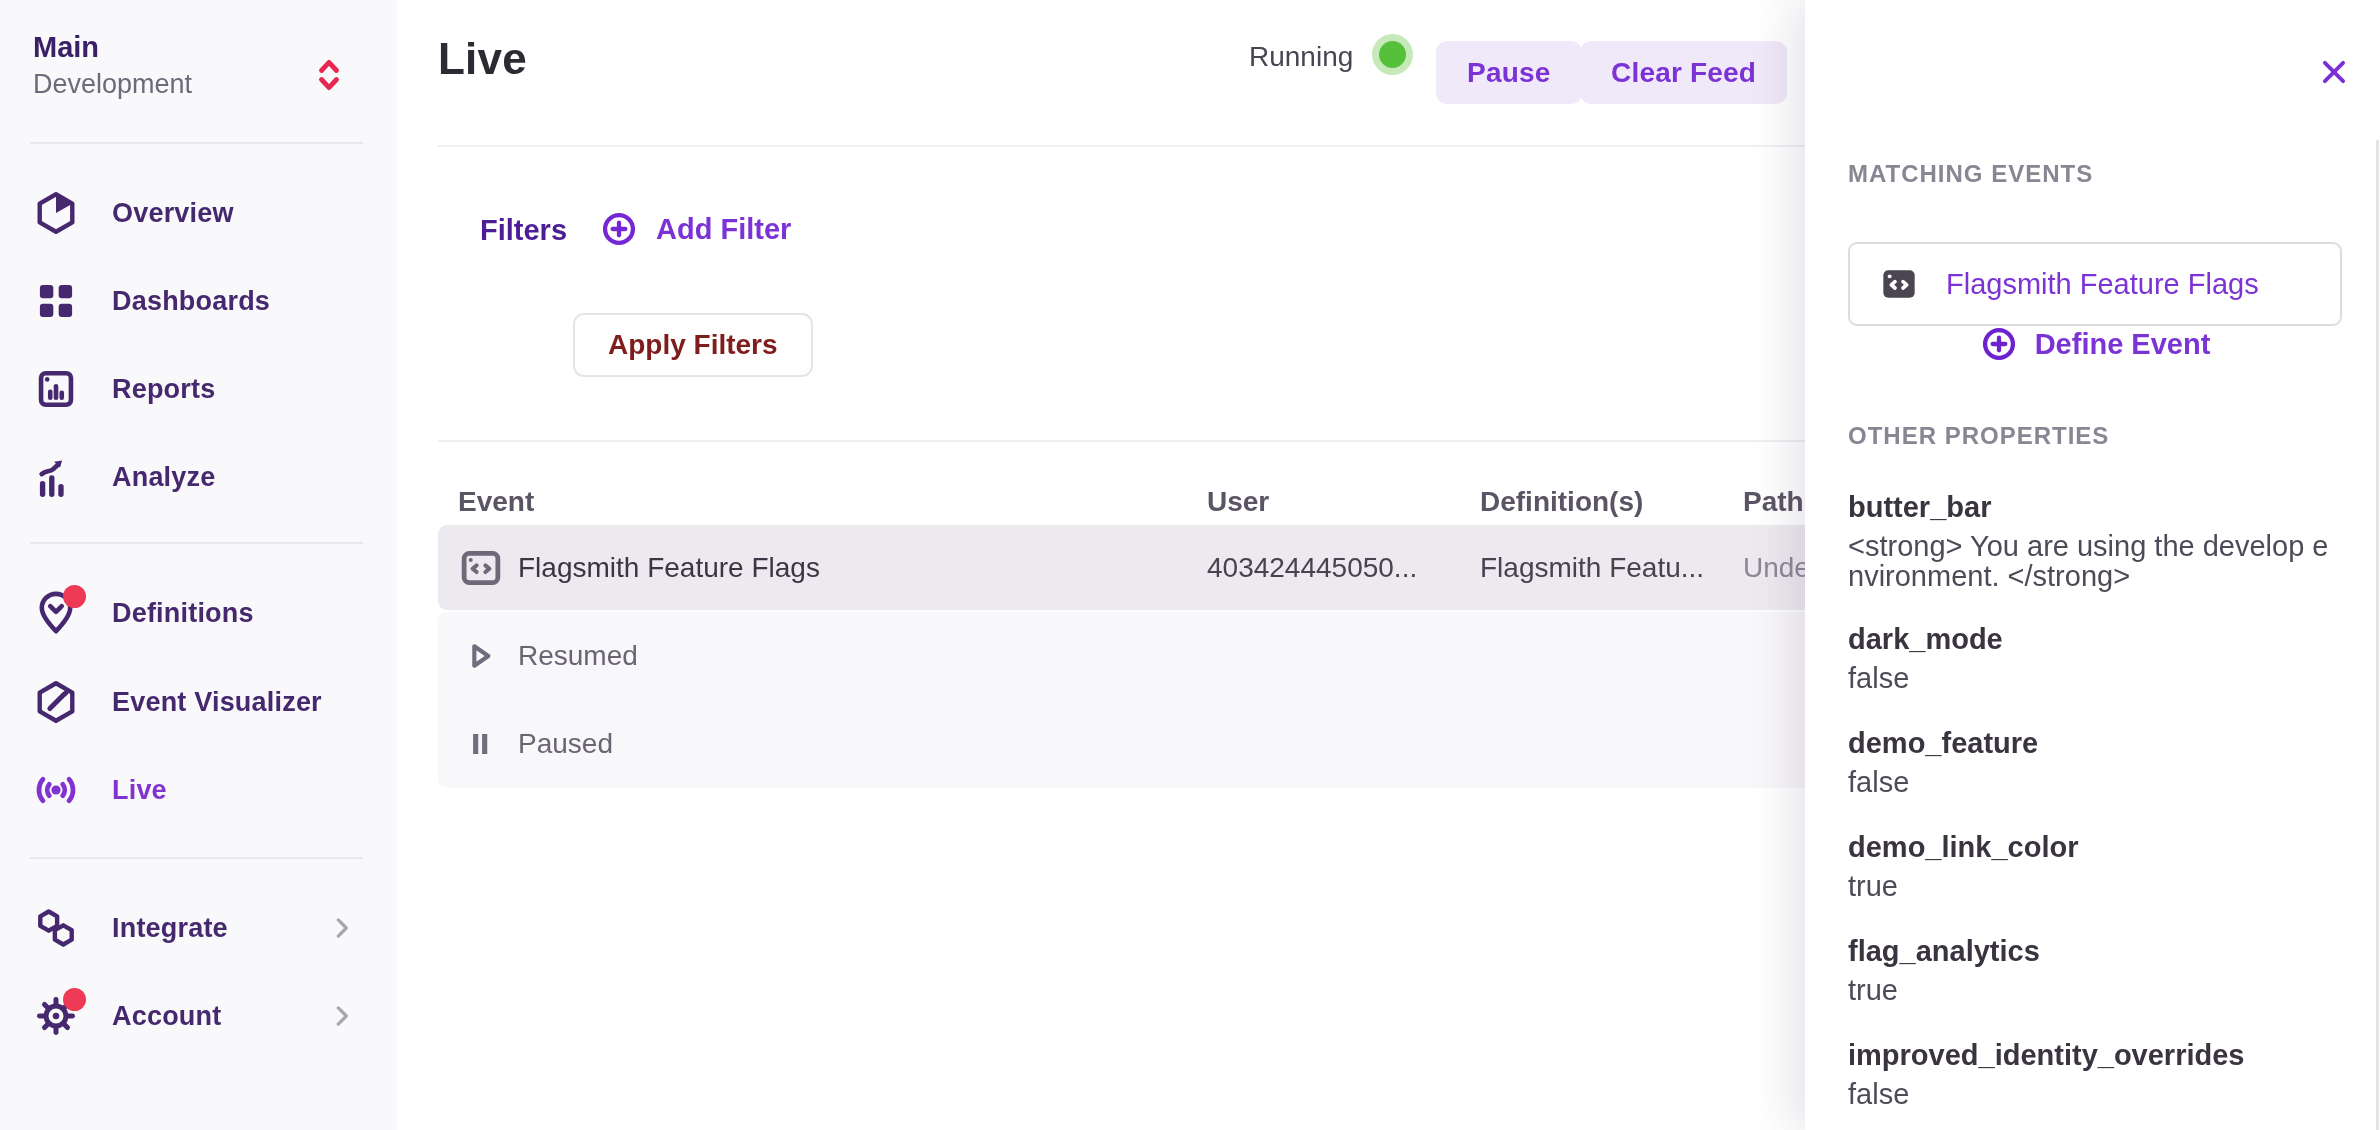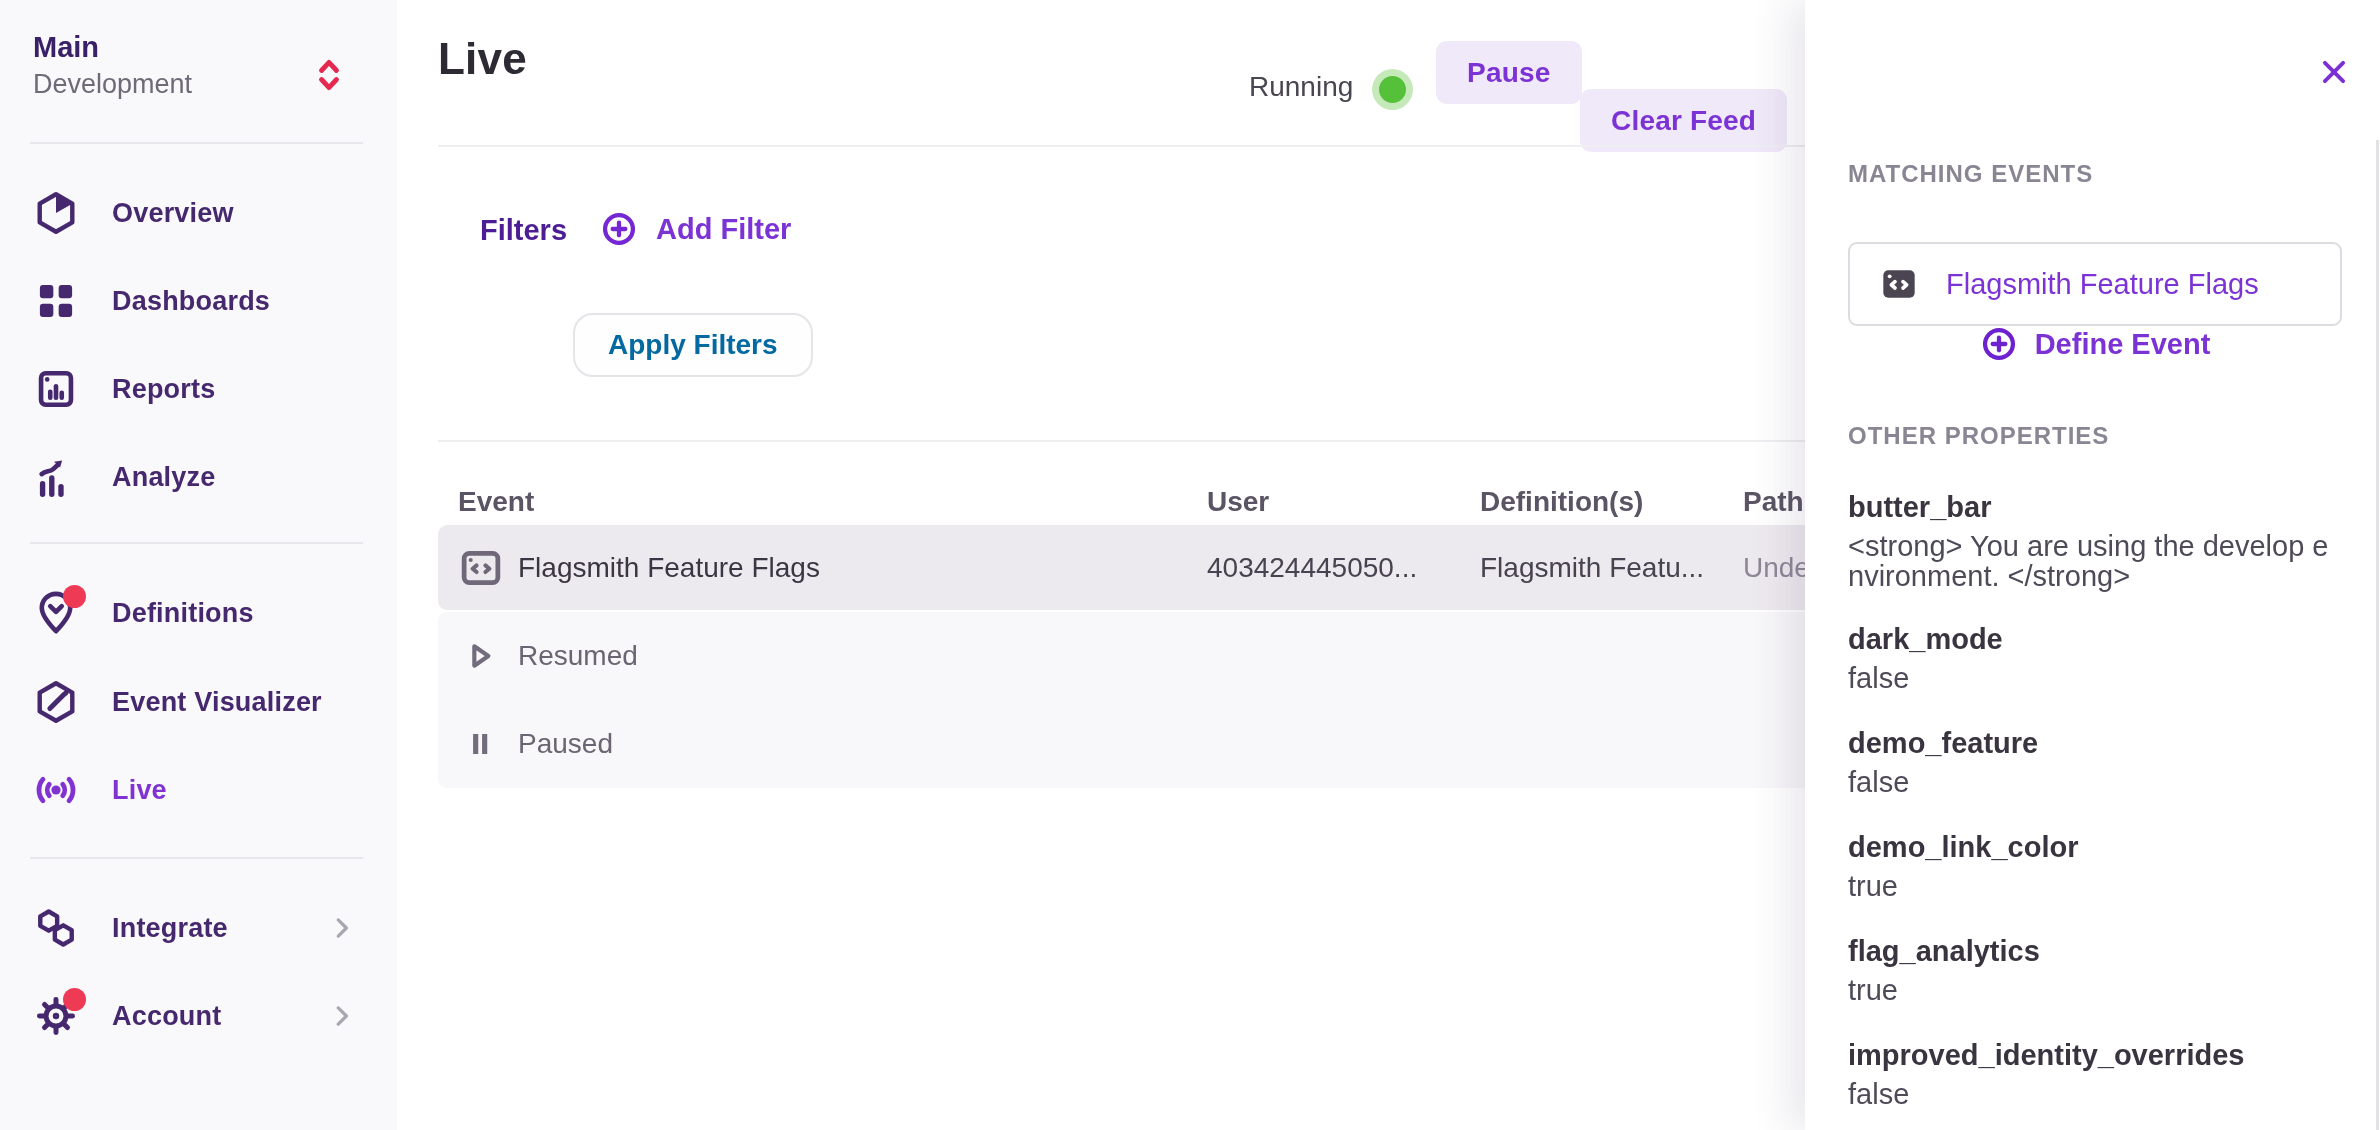--- a/index.html
+++ b/index.html
@@ -22,34 +22,34 @@
   .nav-icon{width:46px;height:46px;flex:none;position:relative;}
   .nav-icon svg{width:46px;height:46px;}
   .nav-label{font-size:27px;font-weight:600;letter-spacing:.2px;}
   .badge{position:absolute;width:23px;height:23px;border-radius:50%;background:#ee3a55;top:-5px;right:-7px;}
   .nav-chev{position:absolute;right:28px;width:30px;height:30px;color:#a9a5b2;}
 
   
   .main{position:absolute;left:397px;top:0;right:0;bottom:0;background:#fff;}
   .page-title{position:absolute;left:41px;top:34px;font-size:44px;font-weight:700;color:#2d2a33;letter-spacing:.2px;}
   .hdr-divider{position:absolute;left:41px;right:0;top:145px;height:2px;background:#efeef1;}
-  .status-group{position:absolute;left:852px;top:41px;height:62px;display:flex;align-items:flex-end;gap:20px;}
+  .status-group{position:absolute;left:852px;top:41px;height:62px;display:flex;align-items:flex-start;gap:20px;}
   .status-label{font-size:28px;color:#4a4552;}
   .status-dot{width:27px;height:27px;border-radius:50%;background:#55c13b;box-shadow:0 0 0 7px #c6e9ba;margin-left:6px;}
   .btn-lav{position:absolute;top:41px;height:63px;padding:0 31px;border-radius:11px;background:#f0e9f9;
     color:#7c33d6;font-size:28px;font-weight:700;display:flex;align-items:center;cursor:pointer;letter-spacing:.2px;}
   .btn-pause{left:1039px;}
-  .btn-clear{left:1183px;margin-top:48px;}
+  .btn-clear{left:1183px;}
 
   .filters-label{position:absolute;left:83px;top:214px;font-size:29px;font-weight:700;color:#4c1d95;}
   .add-filter{position:absolute;left:203px;top:206px;height:46px;display:flex;align-items:center;gap:18px;color:#7c33d6;cursor:pointer;}
   .add-filter .plus{width:38px;height:38px;color:#7427d2;}
   .add-filter-label{font-size:29px;font-weight:600;}
   .apply-btn{position:absolute;left:176px;top:313px;height:60px;padding:0 33px;background:#fefefe;border:2px solid #e6e4e8;
-    border-radius:20px;color:#0369a1;font-size:28px;font-weight:700;display:flex;align-items:center;cursor:default;}
+    border-radius:11px;color:#7f1d1d;font-size:28px;font-weight:700;display:flex;align-items:center;cursor:default;}
   .tbl-divider{position:absolute;left:41px;right:0;top:440px;height:2px;background:#efeef1;}
 
   .col-hdr{position:absolute;top:462px;font-size:28px;font-weight:600;color:#5a5464;margin-top:24px;}
   .col-event{left:61px;}  .col-user{left:810px;}  .col-def{left:1083px;}  .col-path{left:1346px;}
 
   .feed{position:absolute;left:41px;top:525px;right:0;}
   .feed-row{position:relative;height:85px;background:#edeaef;border-radius:9px;cursor:pointer;}
   .cell{position:absolute;top:0;height:85px;display:flex;align-items:center;font-size:28px;}
   .cell-icon{left:20px;color:#6f6879;}
   .cell-icon svg{width:46px;height:44px;}

